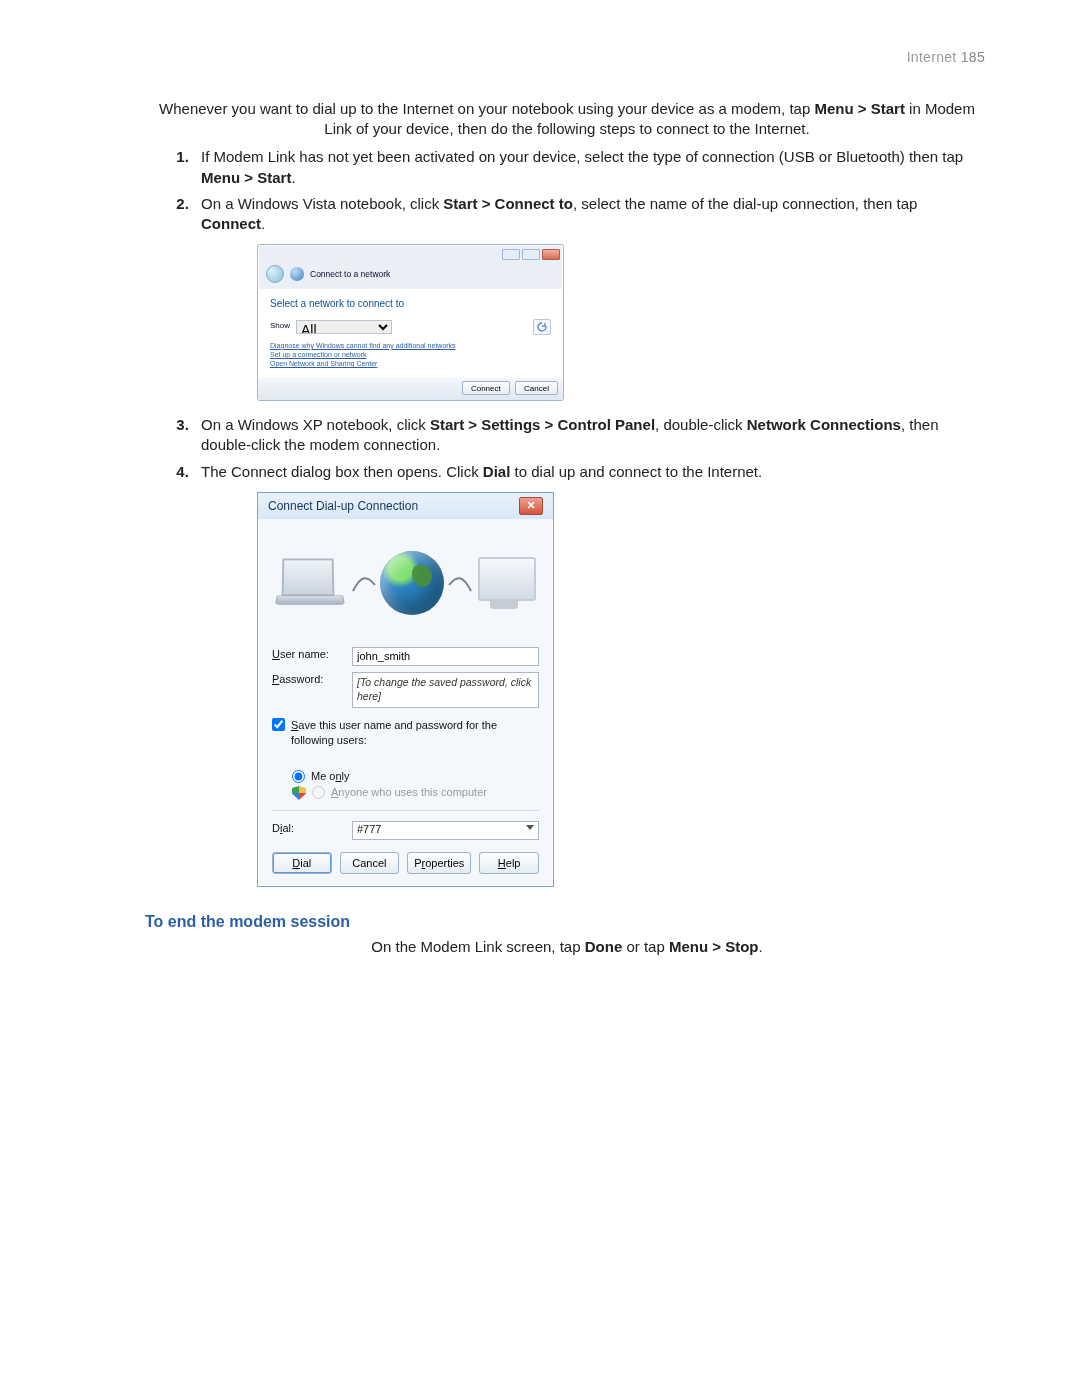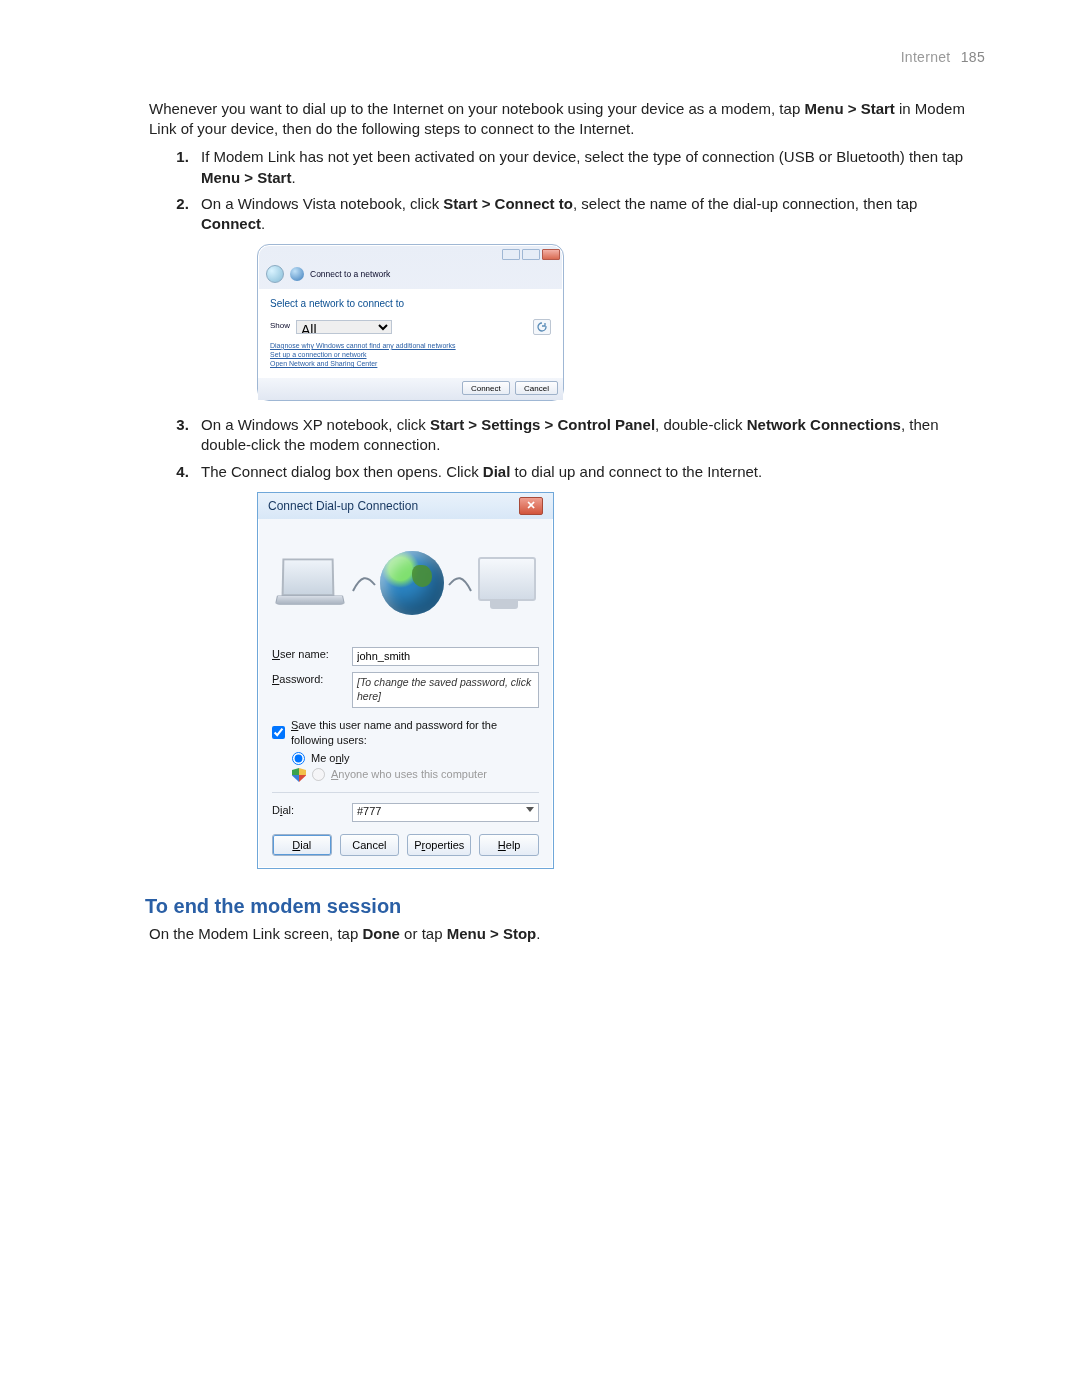--- a/index.html
+++ b/index.html
@@ -18,45 +18,45 @@
     box-sizing: border-box;
   }
   .runhead {
     text-align: right;
     color: #888;
     font-size: 14px;
     letter-spacing: .3px;
     margin-bottom: 32px;
   }
   .runhead .sec { color: #999; }
-  .runhead .pg { margin-left: 6px; }
+  .runhead .pg { }
   h1 {
     color: #2a5fa5;
     font-size: 22px;
     font-weight: 700;
     margin: 0 0 6px 0;
   }
   h2 {
     color: #2a5fa5;
-    font-size: 20px;
+    font-size: 16px;
     font-weight: 700;
     margin: 24px 0 4px 0;
   }
-  p { margin: 0 0 8px 4px; }
+  p { margin: 0 0 8px 4px; text-align: center; }
   ol { margin: 4px 0 10px 0; padding-left: 48px; }
   ol > li { padding-left: 8px; margin-bottom: 6px; }
   ol > li::marker { font-weight: 700; }
   b, strong { font-weight: 700; }
 
   
   .fig { margin: 10px 0 14px 56px; }
   .vista-window {
     width: 305px;
     border: 1px solid #9fb7d4;
-    border-radius: 12px;
+    border-radius: 3px;
     font-family: "Segoe UI", Tahoma, sans-serif;
     font-size: 8.5px;
     color: #0a0a2a;
     background: linear-gradient(#e9eef7,#f0f3fa);
     box-shadow: 0 0 0 1px #fff inset;
   }
   .vista-title {
     display: flex;
     align-items: center;
     justify-content: flex-end;
@@ -244,21 +244,21 @@
     flex:1; height: 36px;
     border:1px solid #adb7c5;
     background:#fff;
     font-size:10.5px;
     font-style: italic;
     color:#333;
     padding: 2px 4px 0 4px;
     box-sizing:border-box;
   }
   .xp-check { margin-top:10px; font-size:11px; }
-  .xp-check .line { display:flex; align-items:center; gap:6px; margin-bottom:3px; }
+  .xp-check .line { display:flex; align-items:flex-start; gap:6px; margin-bottom:21px; }
   .xp-check .radio-line { margin-left: 20px; display:flex; align-items:center; gap:6px; font-size:11px; margin-bottom:2px; }
   .xp-check .shield {
     width:14px; height:14px; display:inline-block;
     background: conic-gradient(#f2c14b 0 25%, #d94b3a 0 50%, #3a7ed9 0 75%, #3aa24b 0);
     clip-path: polygon(50% 0, 100% 15%, 100% 55%, 50% 100%, 0 55%, 0 15%);
   }
   .xp-sep { border-top:1px solid #d3dae4; margin:10px 0; }
   .xp-select {
     position: relative;
   }

